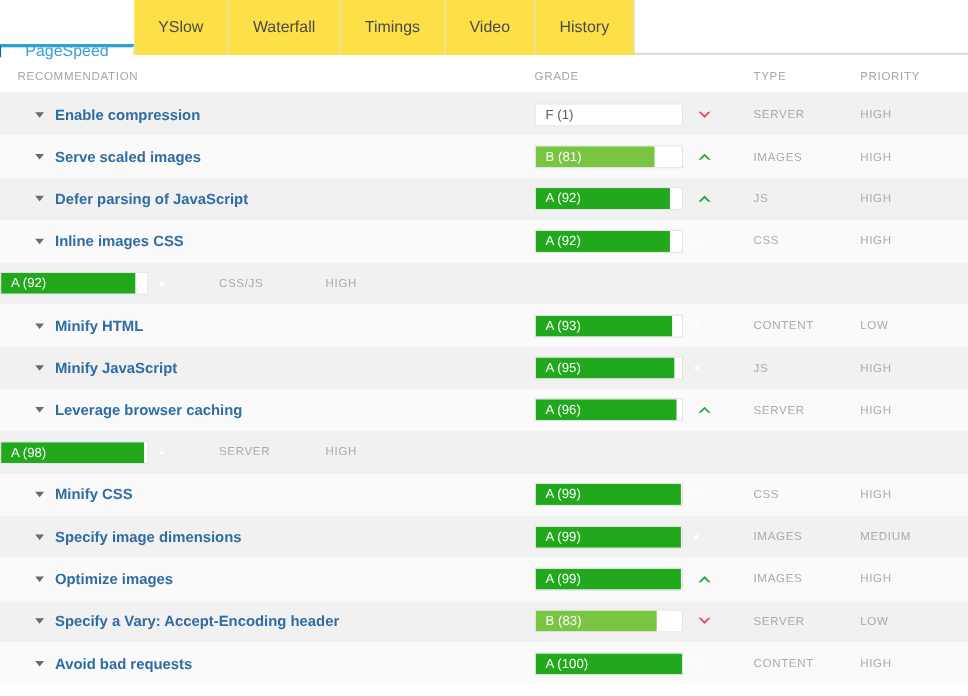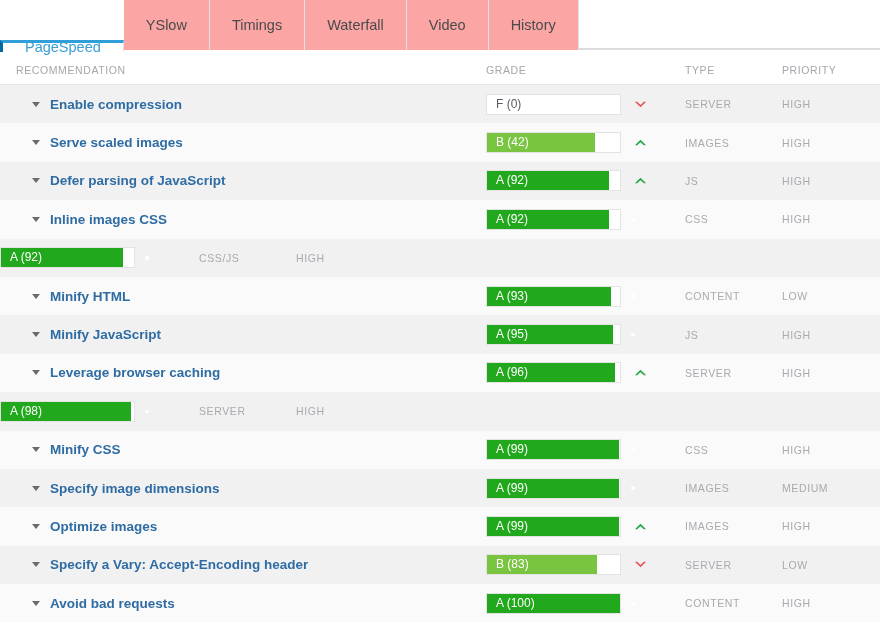--- a/index.html
+++ b/index.html
@@ -31,33 +31,33 @@
     background: #dcdcdc;
   }
   .tab {
     position: relative;
     display: flex;
     align-items: center;
     justify-content: center;
     padding: 0 22px;
     font-size: 14.5px;
     color: #4a4a4a;
-    background: #fca5a5;
+    background: #fde047;
     border-right: 1px solid #e2e2e2;
     box-sizing: border-box;
     z-index: 2;
     cursor: pointer;
     white-space: nowrap;
   }
   .tab.active {
     background: #ffffff;
     color: #3a9fd4;
     border-top: 3px solid #2e9fd9;
     border-right: 1px solid #e2e2e2;
-    border-left: 3px solid #0369a1;
+    border-left: 1px solid #0369a1;
     margin-bottom: -2px;
     padding-bottom: 2px;
     z-index: 3;
     margin-top: 40px;
   }
   .tabfill {
     flex: 1;
     background: #ffffff;
     border-bottom: 0;
   }
@@ -180,24 +180,24 @@
 
 <div class="tabbar">
   <div id="tabs-container" style="display:flex;align-items:stretch;">
       <div class="tab active">
         <span>PageSpeed</span>
       </div>
       <div class="tab">
         <span>YSlow</span>
       </div>
       <div class="tab">
+        <span>Waterfall</span>
+      </div>
+      <div class="tab">
         <span>Timings</span>
-      </div>
-      <div class="tab">
-        <span>Waterfall</span>
       </div>
       <div class="tab">
         <span>Video</span>
       </div>
       <div class="tab">
         <span>History</span>
       </div>
     </div>
   <div class="tabfill"></div>
 </div>
@@ -214,42 +214,42 @@
 
   <div id="rows-container">
       <div class="row odd">
         <div class="c-rec">
           <span class="caret"></span>
           <span class="rec-label">Enable compression</span>
         </div>
         <div class="c-grade">
           <div class="gradebar empty">
             <div class="gradefill" style="width: 0%; background: transparent;"></div>
-            <div class="gradetext">F (0)</div>
+            <div class="gradetext">F (1)</div>
           </div>
         </div>
         <div class="c-trend">
           <span>
             <svg class="chev" viewBox="0 0 16 16">
               <path d="M2 5 L8 11 L14 5 L11.5 5 L8 8.4 L4.5 5 Z" fill="#e8505b"></path>
             </svg>
           </span>
         </div>
         <div class="c-type meta">SERVER</div>
         <div class="c-prio meta">HIGH</div>
       </div>
       <div class="row even">
         <div class="c-rec">
           <span class="caret"></span>
           <span class="rec-label">Serve scaled images</span>
         </div>
         <div class="c-grade">
           <div class="gradebar">
             <div class="gradefill" style="width: 81%; background: rgb(121, 196, 64);"></div>
-            <div class="gradetext">B (42)</div>
+            <div class="gradetext">B (81)</div>
           </div>
         </div>
         <div class="c-trend">
           <span>
             <svg class="chev" viewBox="0 0 16 16">
               <path d="M2 11 L8 5 L14 11 L11.5 11 L8 7.6 L4.5 11 Z" fill="#2aa74a"></path>
             </svg>
           </span>
         </div>
         <div class="c-type meta">IMAGES</div>

